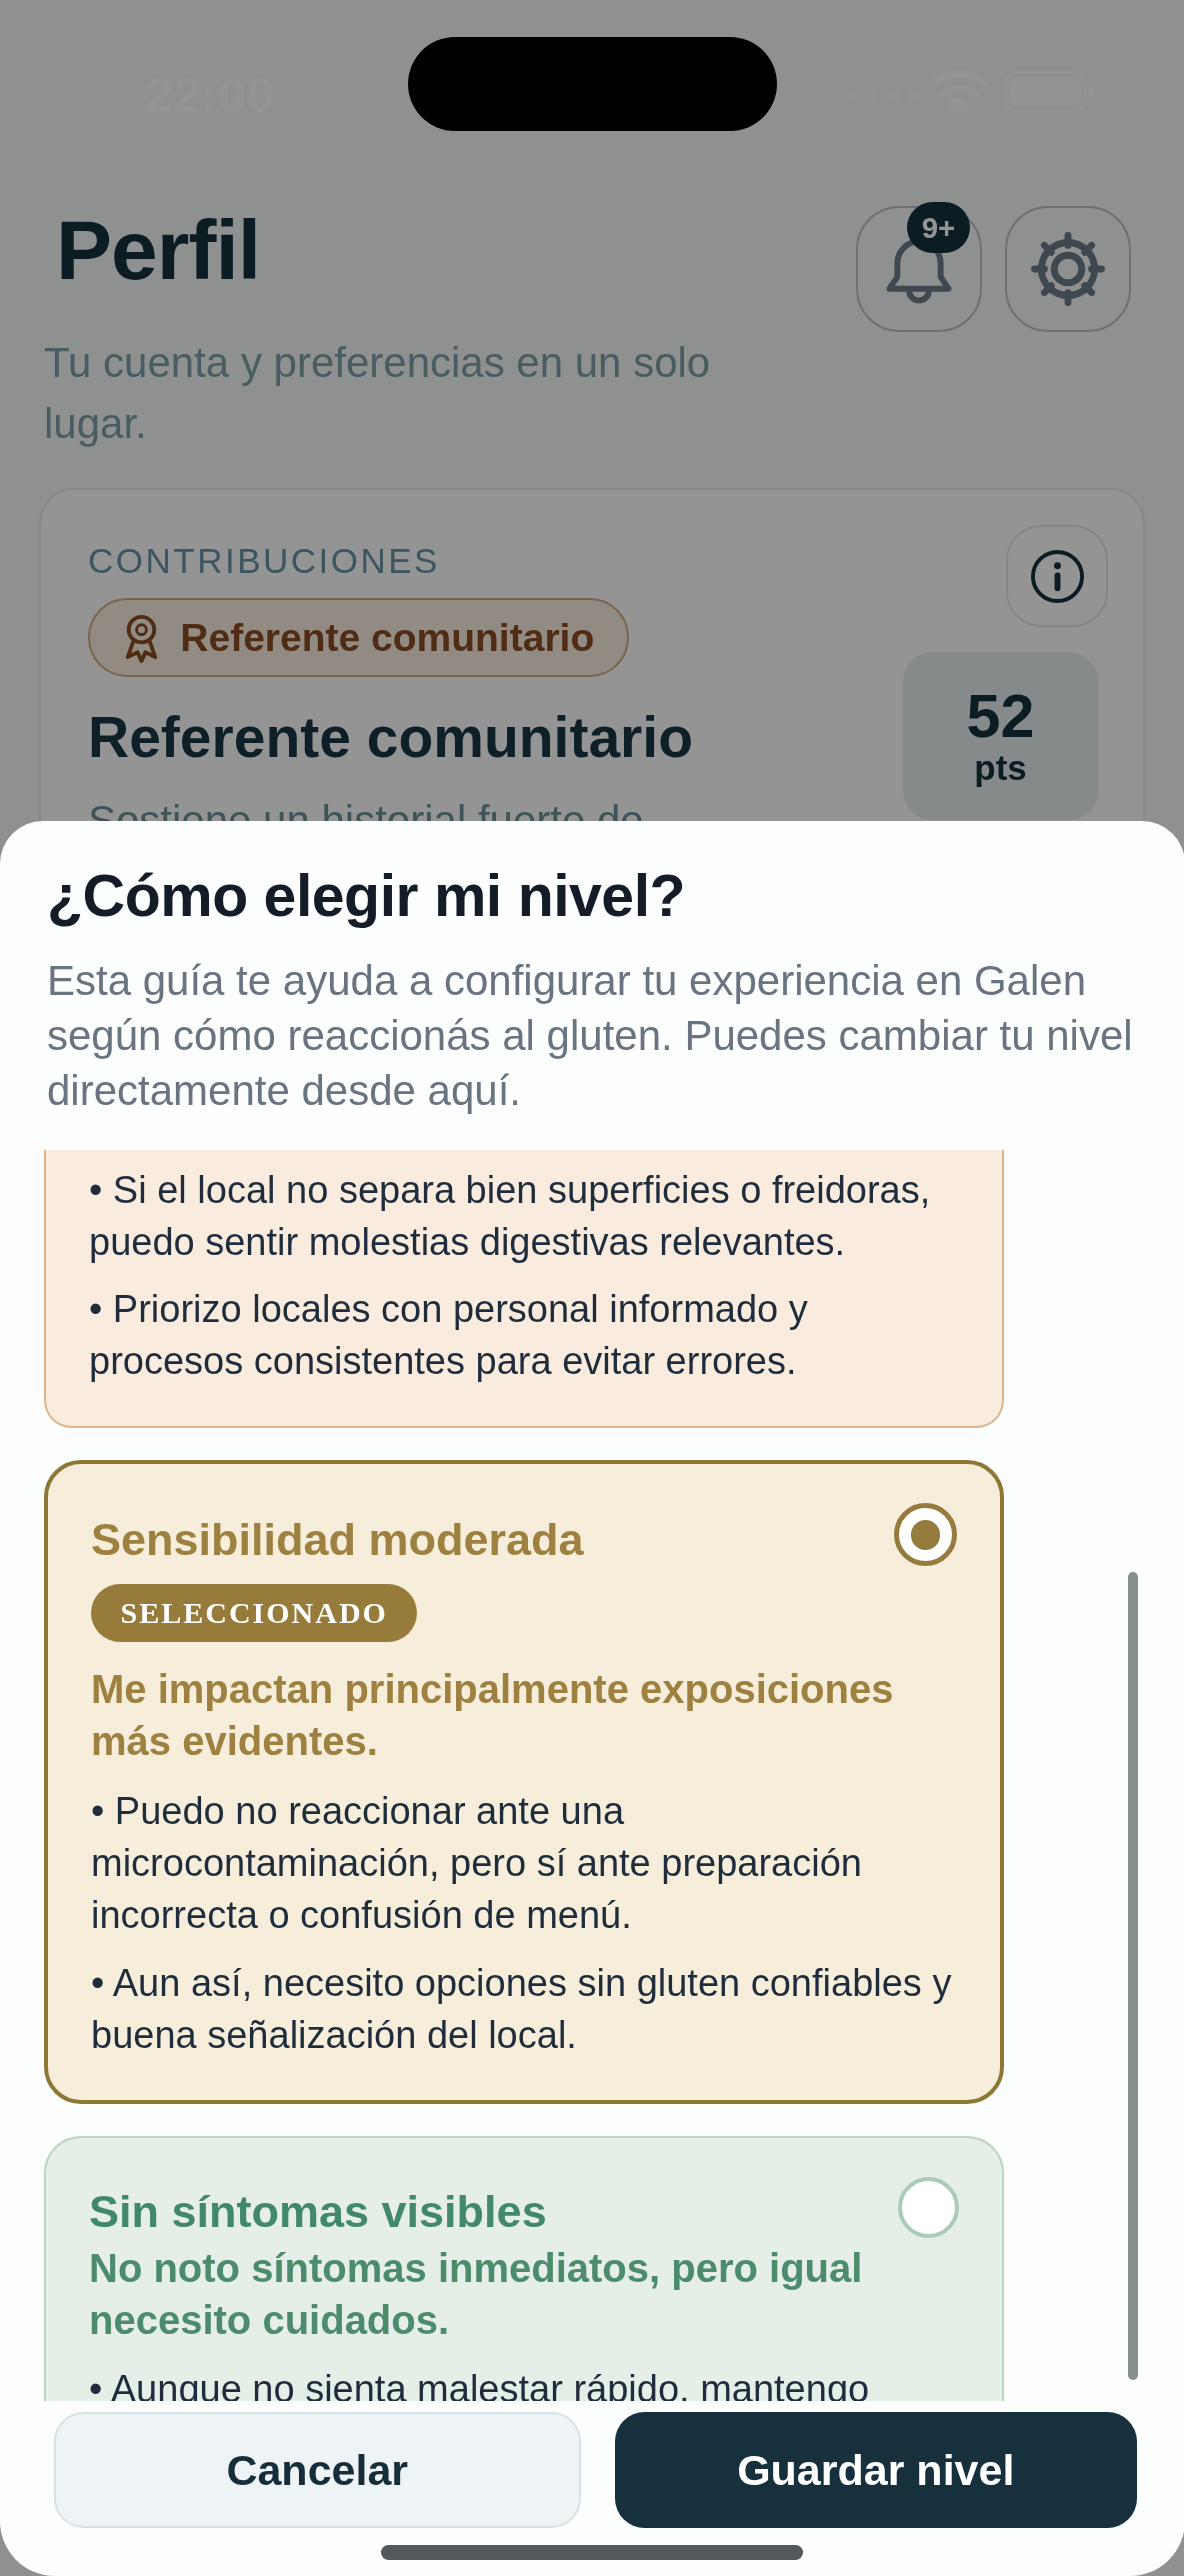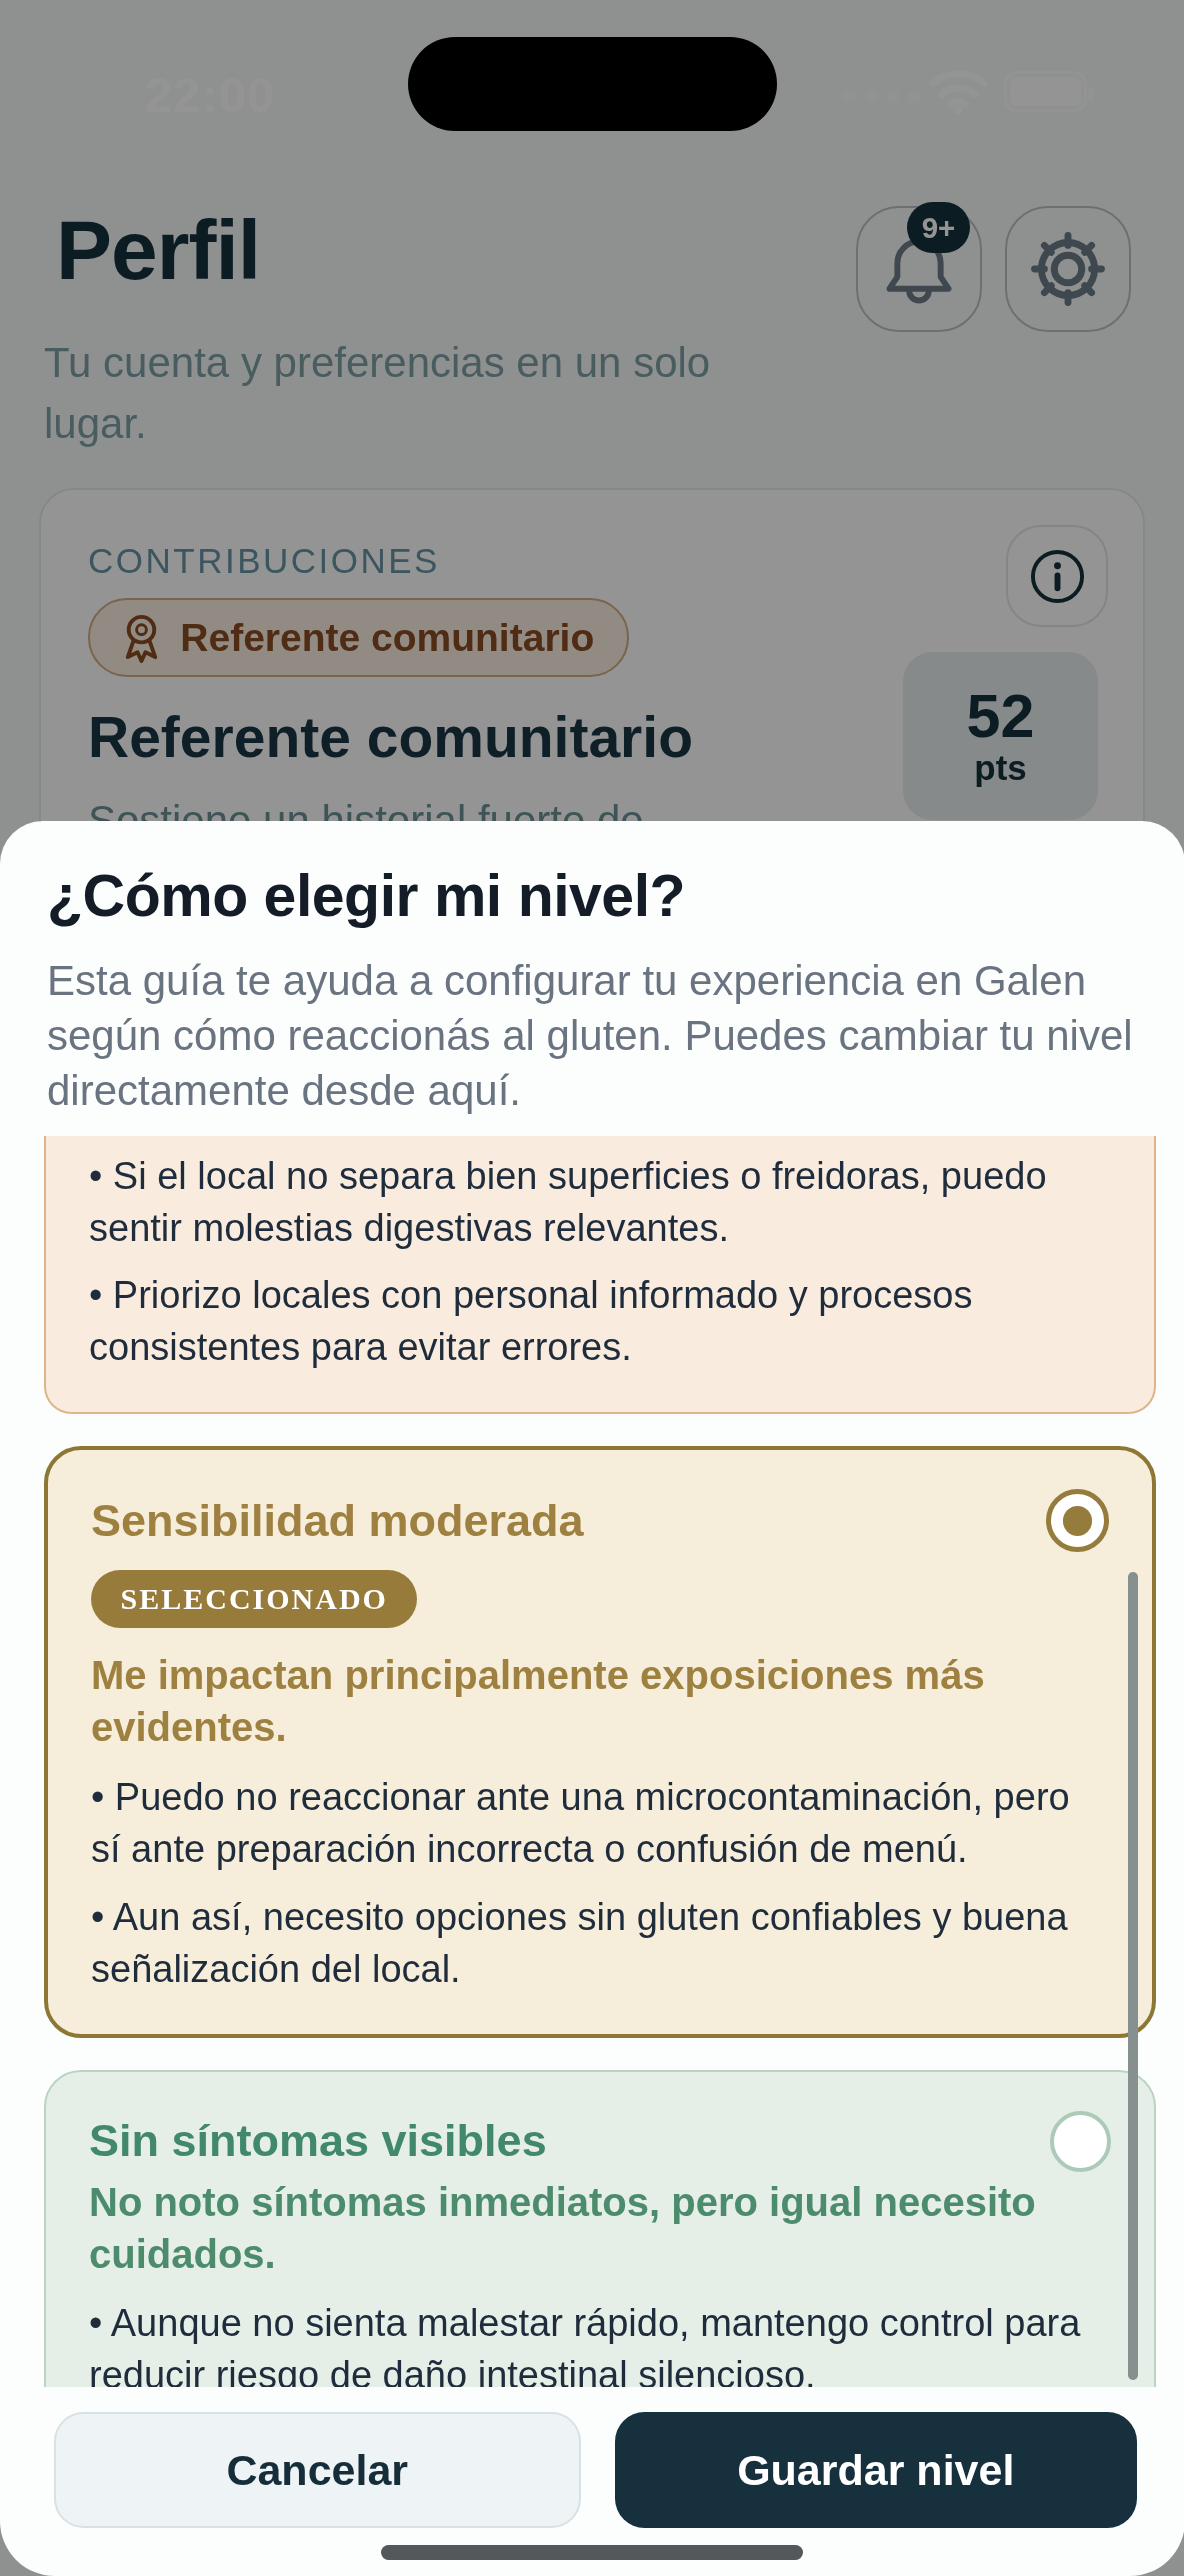--- a/index.html
+++ b/index.html
@@ -39,28 +39,28 @@
            display:flex;flex-direction:column;align-items:center;justify-content:center;margin-left:44px;}
   .pts-val{font-size:61px;font-weight:800;color:#16313d;line-height:63px;}
   .pts-unit{font-size:35px;font-weight:700;color:#16313d;}
   
   .backdrop{position:absolute;inset:0;background:rgba(0,0,0,.42);}
   
   .sheet{position:absolute;left:0;right:0;top:821px;bottom:0;background:#fcfdfd;
          border-radius:43px 43px 55px 55px;box-sizing:border-box;}
   .sheet-title{position:absolute;left:47px;top:41px;font-size:59px;font-weight:800;color:#131c27;letter-spacing:-0.5px;}
   .sheet-desc{position:absolute;left:47px;top:132px;width:1092px;font-size:42px;line-height:55px;color:#6a7380;}
-  .scroll{position:absolute;left:44px;top:315px;width:1112px;height:1251px;overflow:hidden;}
+  .scroll{position:absolute;left:44px;top:329px;width:960px;height:1251px;overflow:hidden;}
   .opt{box-sizing:border-box;border-radius:31px;padding:39px 43px;}
   .opt p{margin:0 0 15.7px 0;font-size:38px;line-height:52px;color:#1e2c3c;}
   .opt p:last-child{margin-bottom:0;}
   .opt1{background:#f9ecdf;border:2px solid #dcb58d;border-top:none;border-radius:0 0 27.5px 27.5px;padding-top:13.8px;}
   .opt2{background:#f6eedb;border:4.9px solid #8c7734;border-radius:37px;margin-top:32px;}
   .opt3{background:#e5efe8;border:2.9px solid #b9d5c2;border-radius:37px;margin-top:32px;}
-  .opt-head{display:flex;align-items:center;justify-content:space-between;gap:10px;}
+  .opt-head{display:flex;align-items:flex-end;justify-content:space-between;gap:10px;}
   .opt-title{font-size:45px;font-weight:800;}
   .opt2 .opt-title{color:#9e8140;}
   .opt3 .opt-title{color:#42886a;}
   .radio{flex:0 0 auto;border-radius:50%;background:#fff;box-sizing:border-box;}
   .radio.sel{width:63px;height:63px;border:5.9px solid #967c3c;display:flex;align-items:center;justify-content:center;}
   .radio.sel i{display:block;width:29.5px;height:29.5px;border-radius:50%;background:#967c3c;}
   .radio.unsel{width:61px;height:61px;border:4.9px solid #accab8;}
   .sel-badge{display:inline-block;margin:17.7px 0 7.9px 0;padding:11.8px 29.5px;background:#967b3a;border-radius:29.5px;
              color:#fff;font-size:30px;font-weight:800;letter-spacing:2px;font-family:Liberation Serif, serif;}
   .opt-sub{font-size:40px;line-height:52px;font-weight:700;margin:13.8px 0 17.7px 0;}

